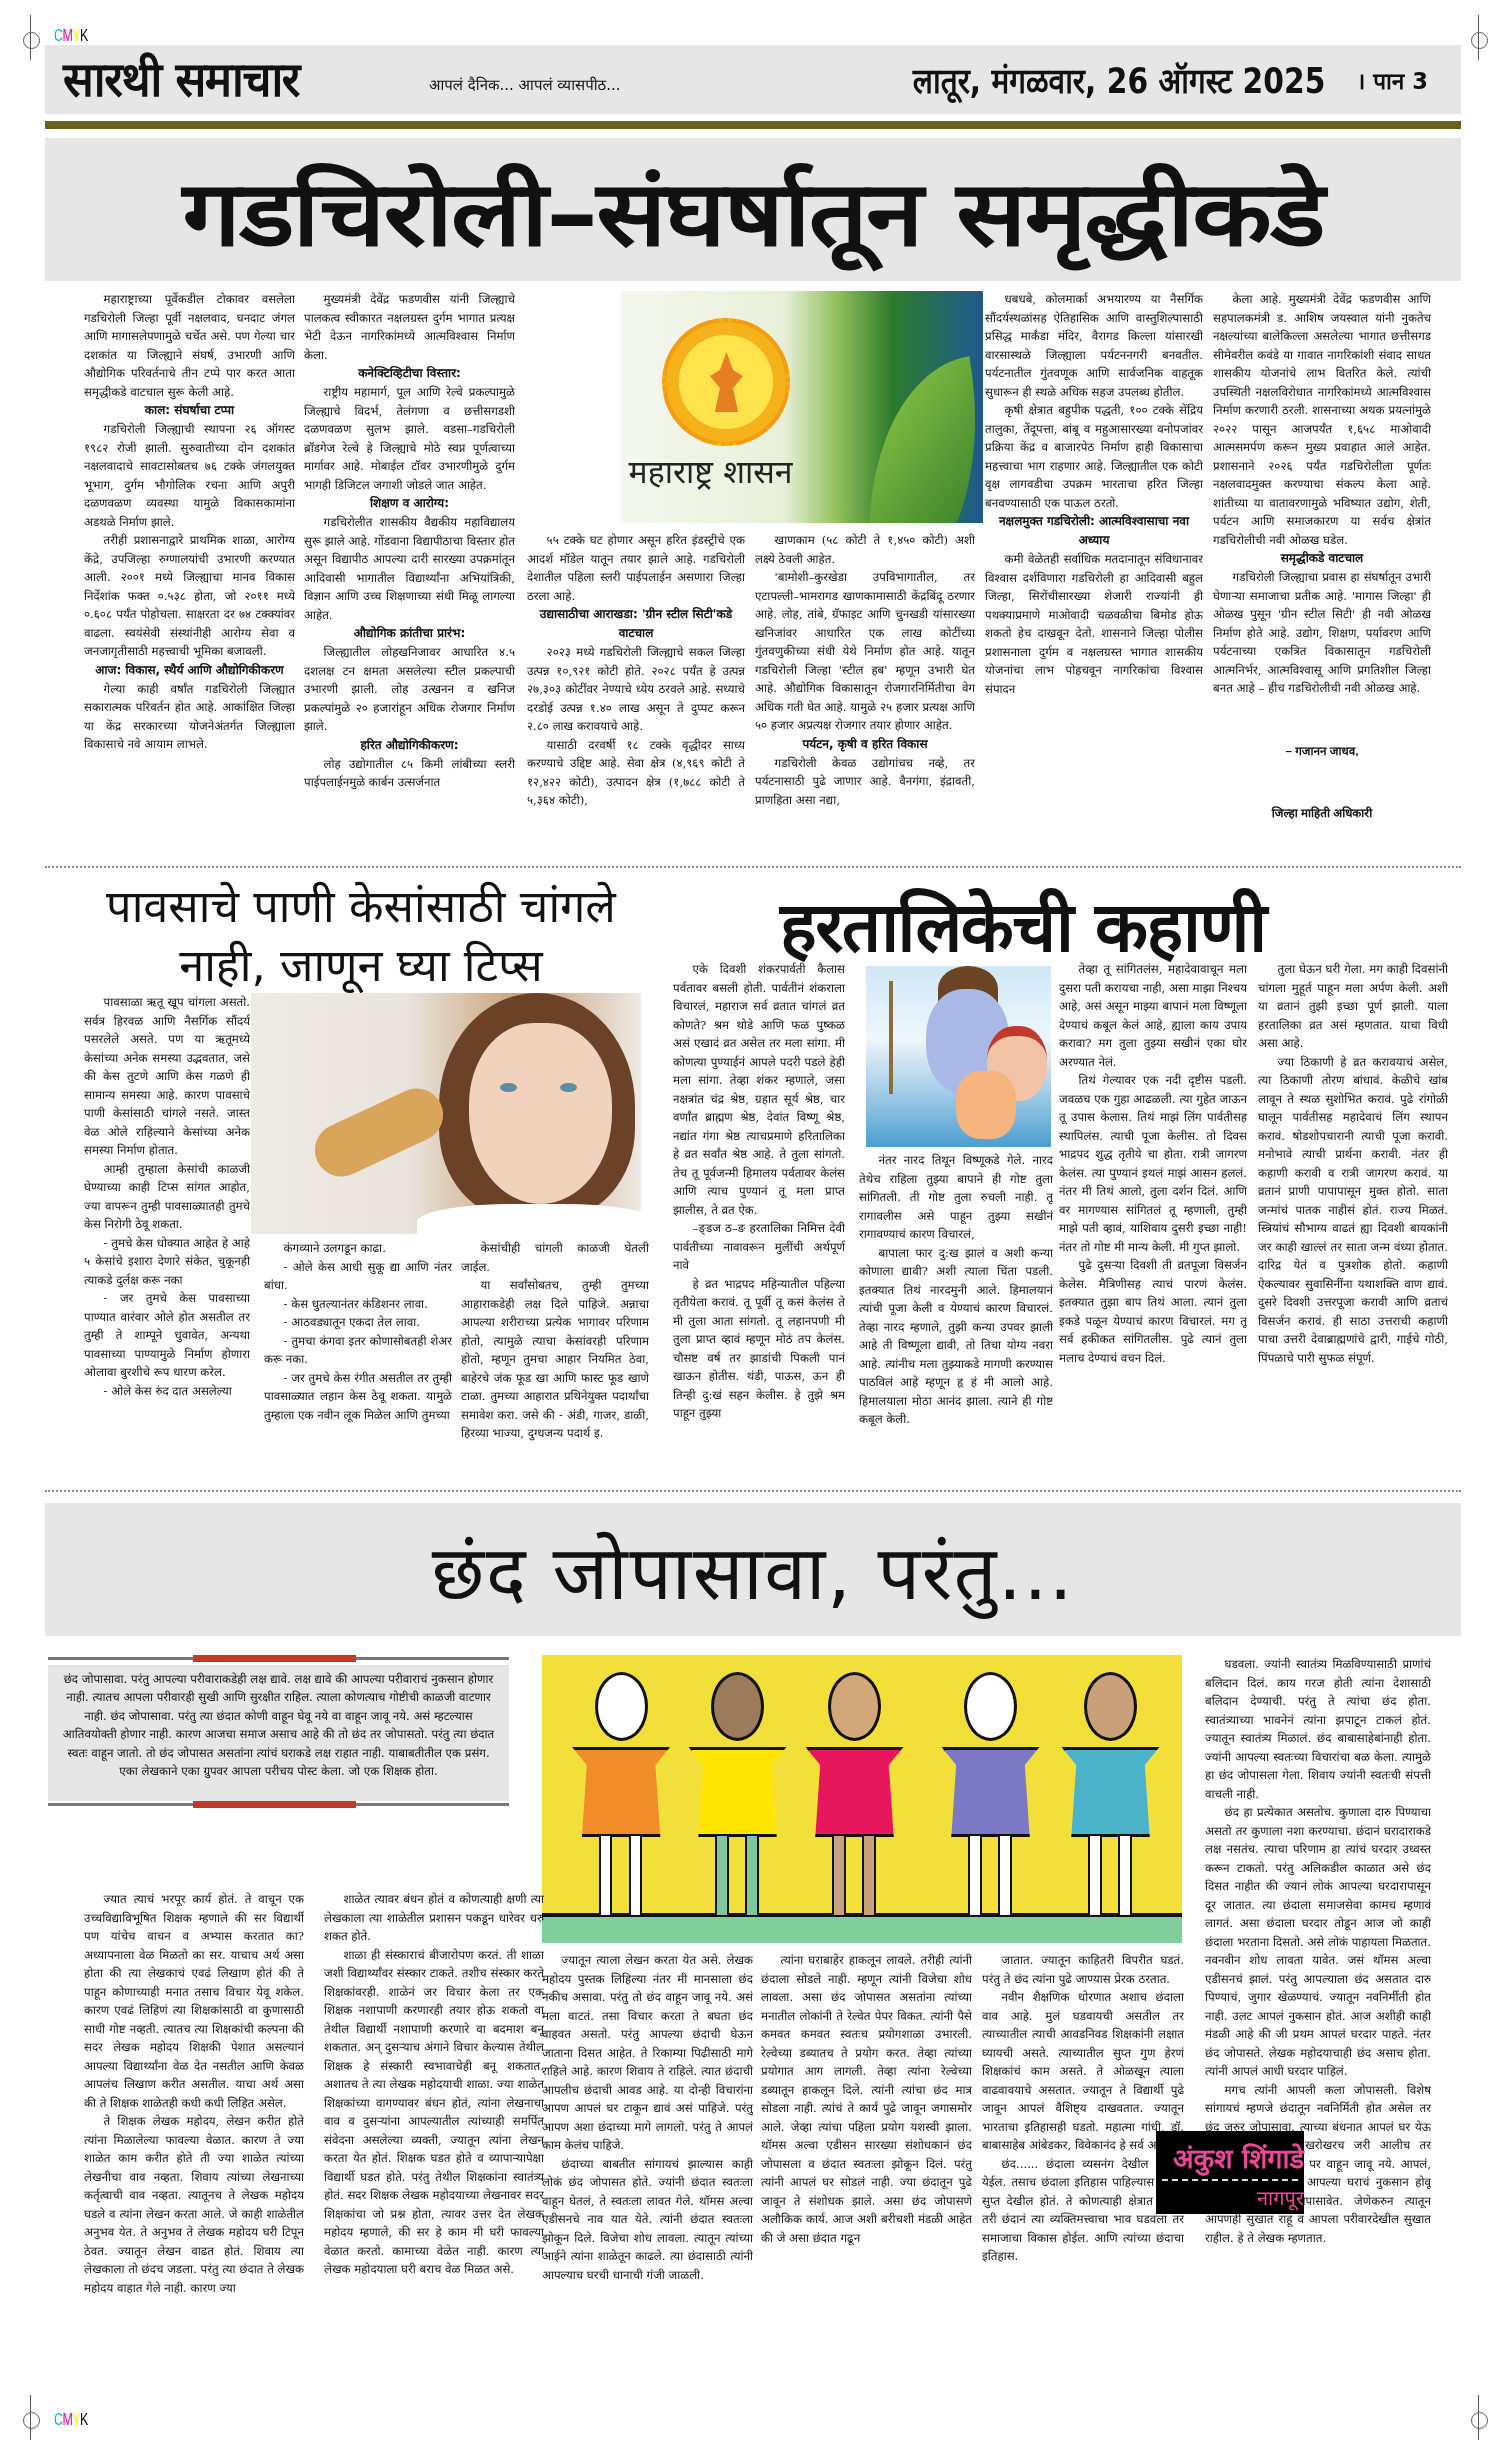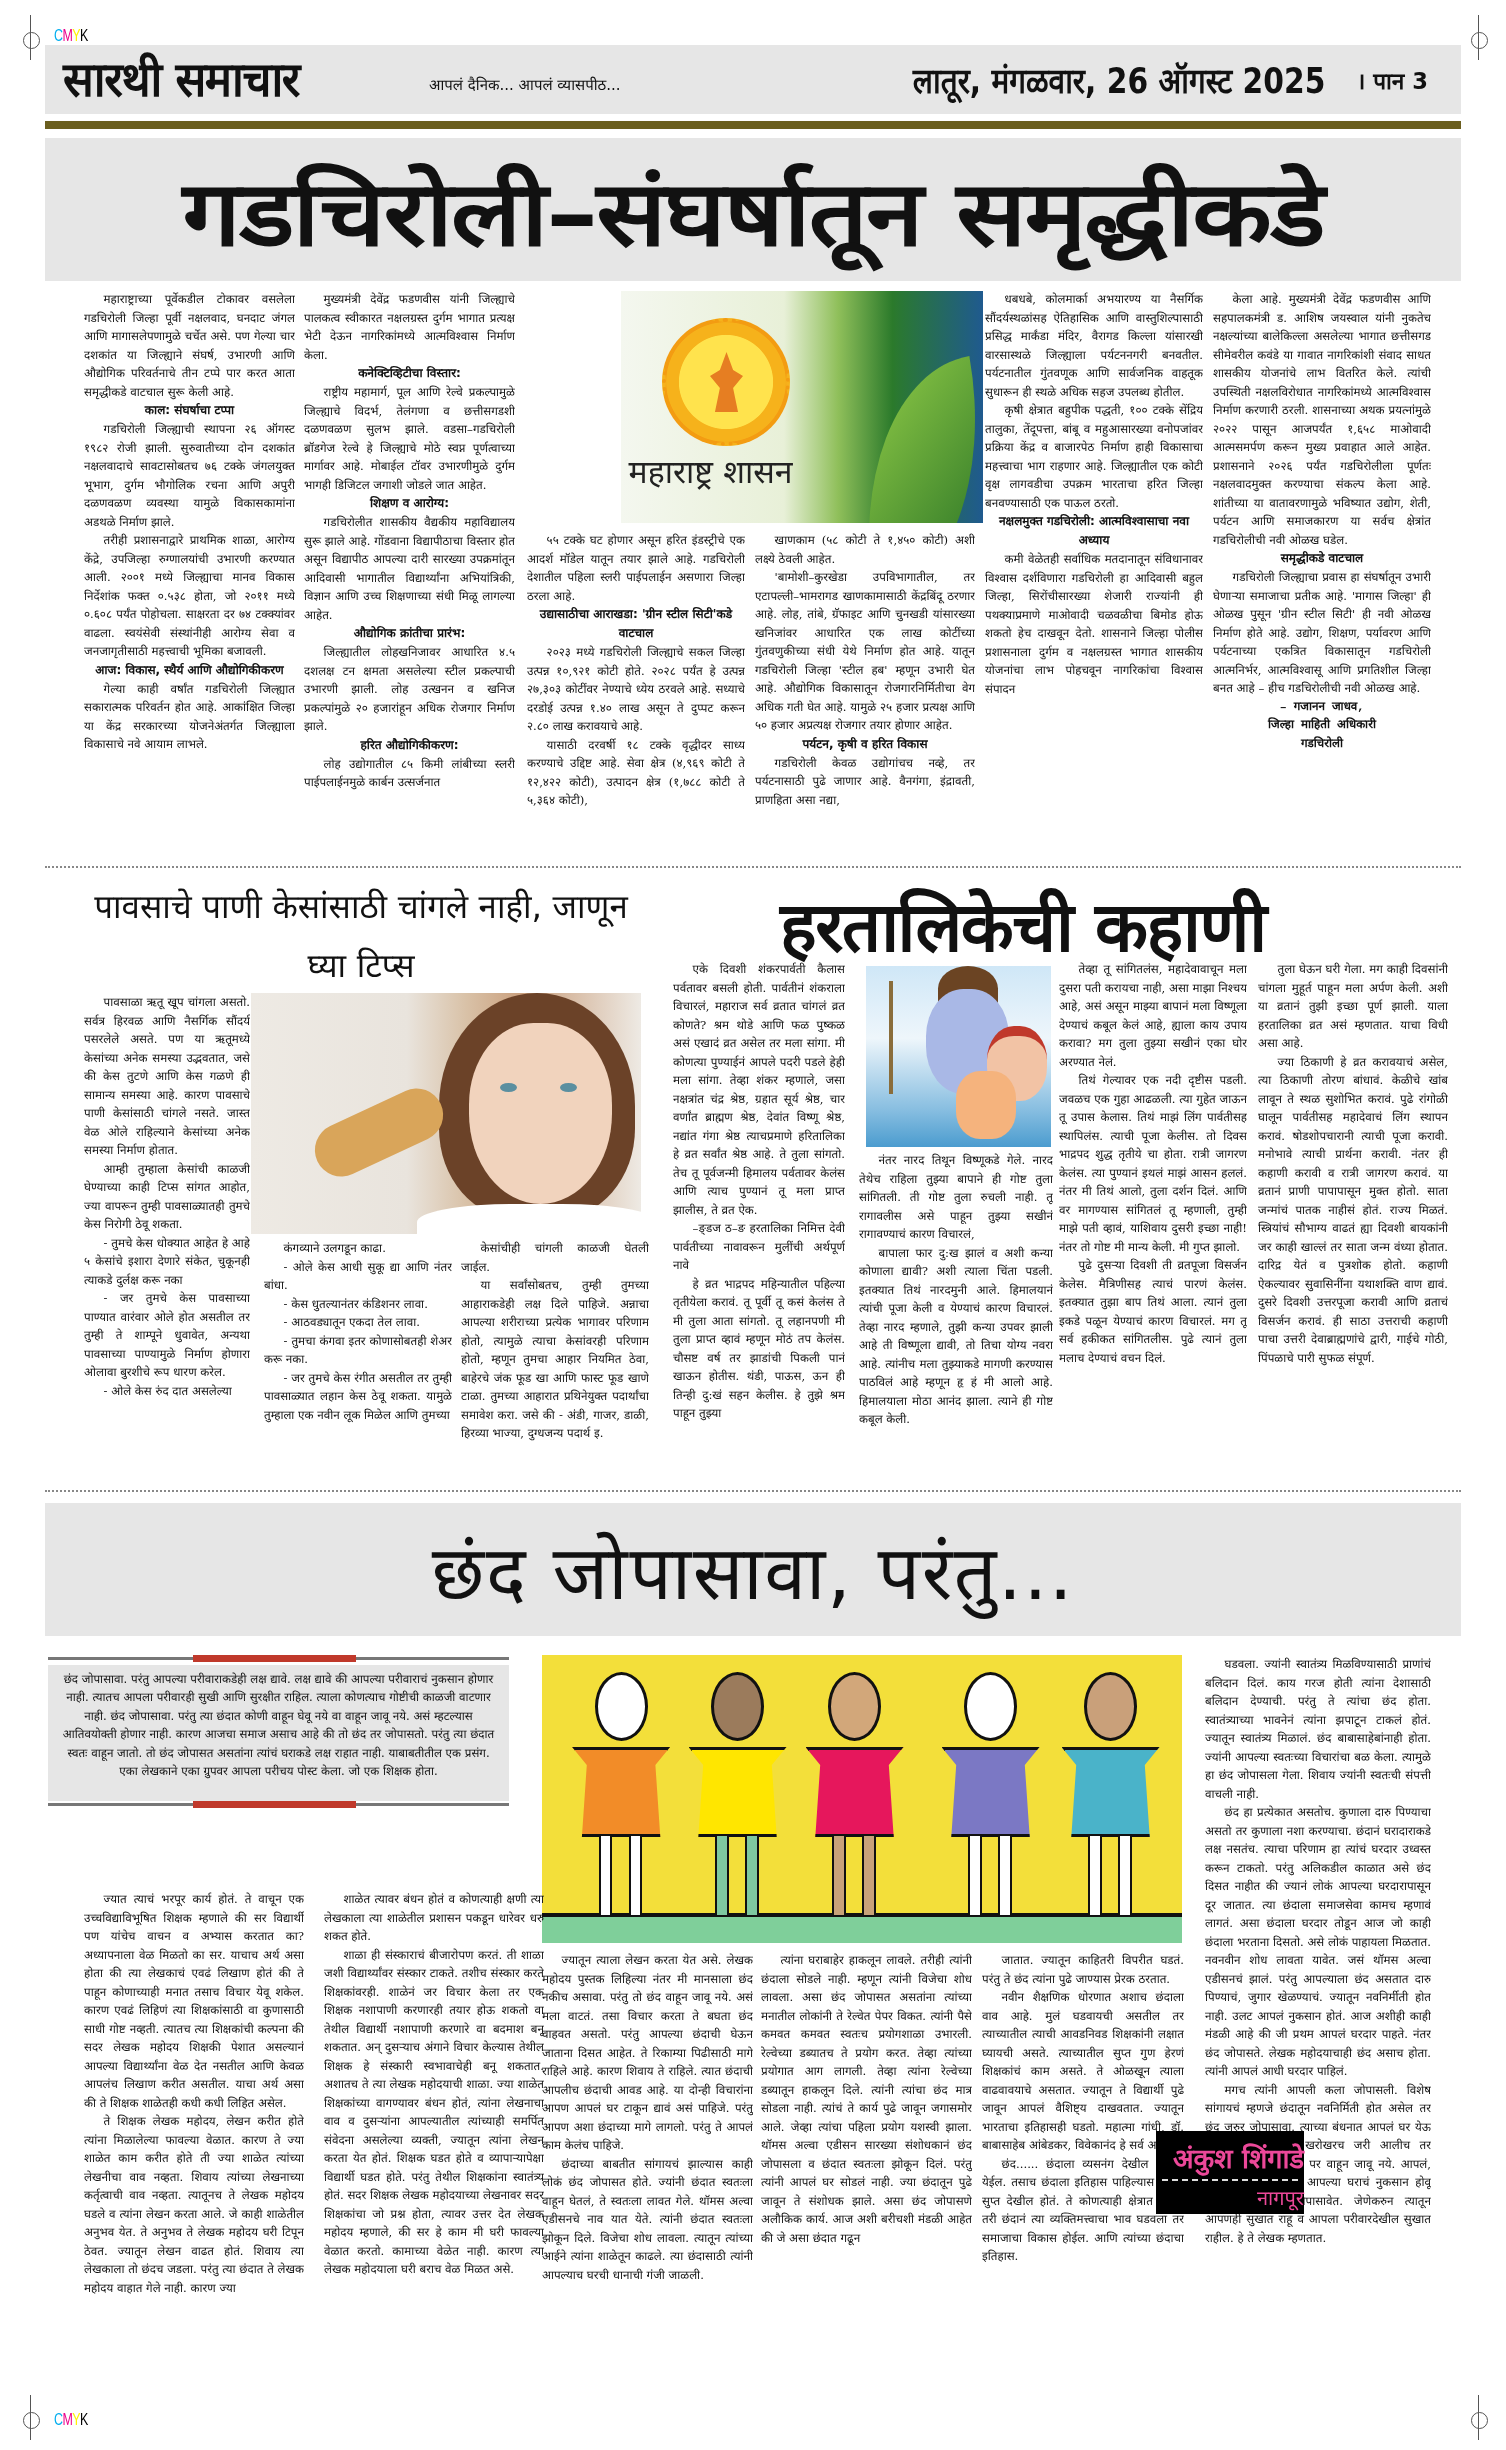--- a/index.html
+++ b/index.html
@@ -18,32 +18,32 @@
   .masthead .dateline { position: absolute; right: 136px; top: 10.5px; font-size: 35px; font-weight: bold; transform: scaleX(0.85); transform-origin: right; }
   .masthead .pageno { position: absolute; right: 33px; top: 19.6px; font-size: 22.6px; font-weight: bold; }
   .olivebar { position: absolute; left: 45px; top: 121px; width: 1416px; height: 7.5px; background: #6b5f1f; }
 
   .banner { position: absolute; left: 45px; top: 138px; width: 1416px; height: 143px; background: #e6e6e6; display: flex; align-items: center; justify-content: center; }
   .banner h1 { font-size: 90px; font-weight: 900; letter-spacing: -1.5px; transform: scaleX(1.15); }
 
   .col { position: absolute; font-family: "DejaVu Serif", serif; font-size: 11.7px; line-height: 18.5px; text-align: justify; overflow: hidden; }
   .col p { text-indent: 19.6px; }
   .col h4 { text-align: center; font-family: "DejaVu Sans", sans-serif; font-weight: bold; font-size: 12px; line-height: 19px; }
-  .col .byline { text-align: center; font-weight: bold; font-family: Liberation Mono, monospace; text-indent: 0; }
+  .col .byline { text-align: center; font-weight: bold; font-family: Liberation Sans, sans-serif; text-indent: 0; margin-top: 44px; }
 
   .photo { position: absolute; overflow: hidden; }
   .govt-img { background: linear-gradient(90deg, #f4f7ef 0%, #e8f0d8 45%, #8fbf5a 60%, #2b7a2b 75%, #1f5a8f 100%); }
   .govt-img .seal { position: absolute; left: 41px; top: 27px; width: 128px; height: 128px; border-radius: 50%; background: radial-gradient(circle, #ffe34d 0 55%, #f6b21b 56% 70%, #f39c12 71% 100%); border: 4.5px dotted #f39c12; }
   .govt-img .seal::after { content: ""; position: absolute; left: 44px; top: 30px; width: 33px; height: 60px; background: #e67e22; clip-path: polygon(50% 0, 70% 30%, 100% 40%, 70% 60%, 85% 100%, 15% 100%, 30% 60%, 0 40%, 30% 30%); }
   .govt-img .label { position: absolute; left: 7.5px; top: 158px; font-size: 32px; color: #222; }
   .govt-img .leaf { position: absolute; left: 233px; top: 75px; width: 136px; height: 226px; border-radius: 100% 0 100% 0; background: linear-gradient(135deg, #9ad34a, #1e6a22); transform: rotate(-10deg); }
 
   .divider-dots { position: absolute; left: 45px; width: 1416px; height: 0; border-top: 2.3px dotted #888; }
 
-  .headline2 { position: absolute; font-size: 33px; text-align: center; line-height: 59px; }
+  .headline2 { position: absolute; font-size: 45px; text-align: center; line-height: 59px; }
   .headline3 { position: absolute; font-size: 69px; font-weight: 900; letter-spacing: -1.5px; }
 
   .woman-img { background: linear-gradient(90deg, #eeeae4 0%, #e9e4dd 40%, #d9c2a8 55%, #c99e7c 70%, #eeeae4 100%); }
   .woman-img .hair { position: absolute; left: 188px; top: 0; width: 196px; height: 226px; background: #6b4228; border-radius: 50% 50% 40% 40%; }
   .woman-img .face { position: absolute; left: 218px; top: 30px; width: 143px; height: 181px; background: #f1d3bd; border-radius: 45% 45% 50% 50%; }
   .woman-img .eye { position: absolute; width: 16.6px; height: 9px; background: #5b8fa0; border-radius: 50%; top: 90px; }
   .woman-img .brush { position: absolute; left: 60px; top: 113px; width: 136px; height: 53px; background: #d9a55a; border-radius: 30px; transform: rotate(-25deg); }
   .woman-img .shirt { position: absolute; left: 166px; top: 211px; width: 241px; height: 45px; background: #ffffff; border-radius: 40% 40% 0 0; }
 
   .god-img { background: linear-gradient(180deg, #cfe7f7 0%, #eef6fb 40%, #86bde0 80%, #4b9ccf 100%); }

